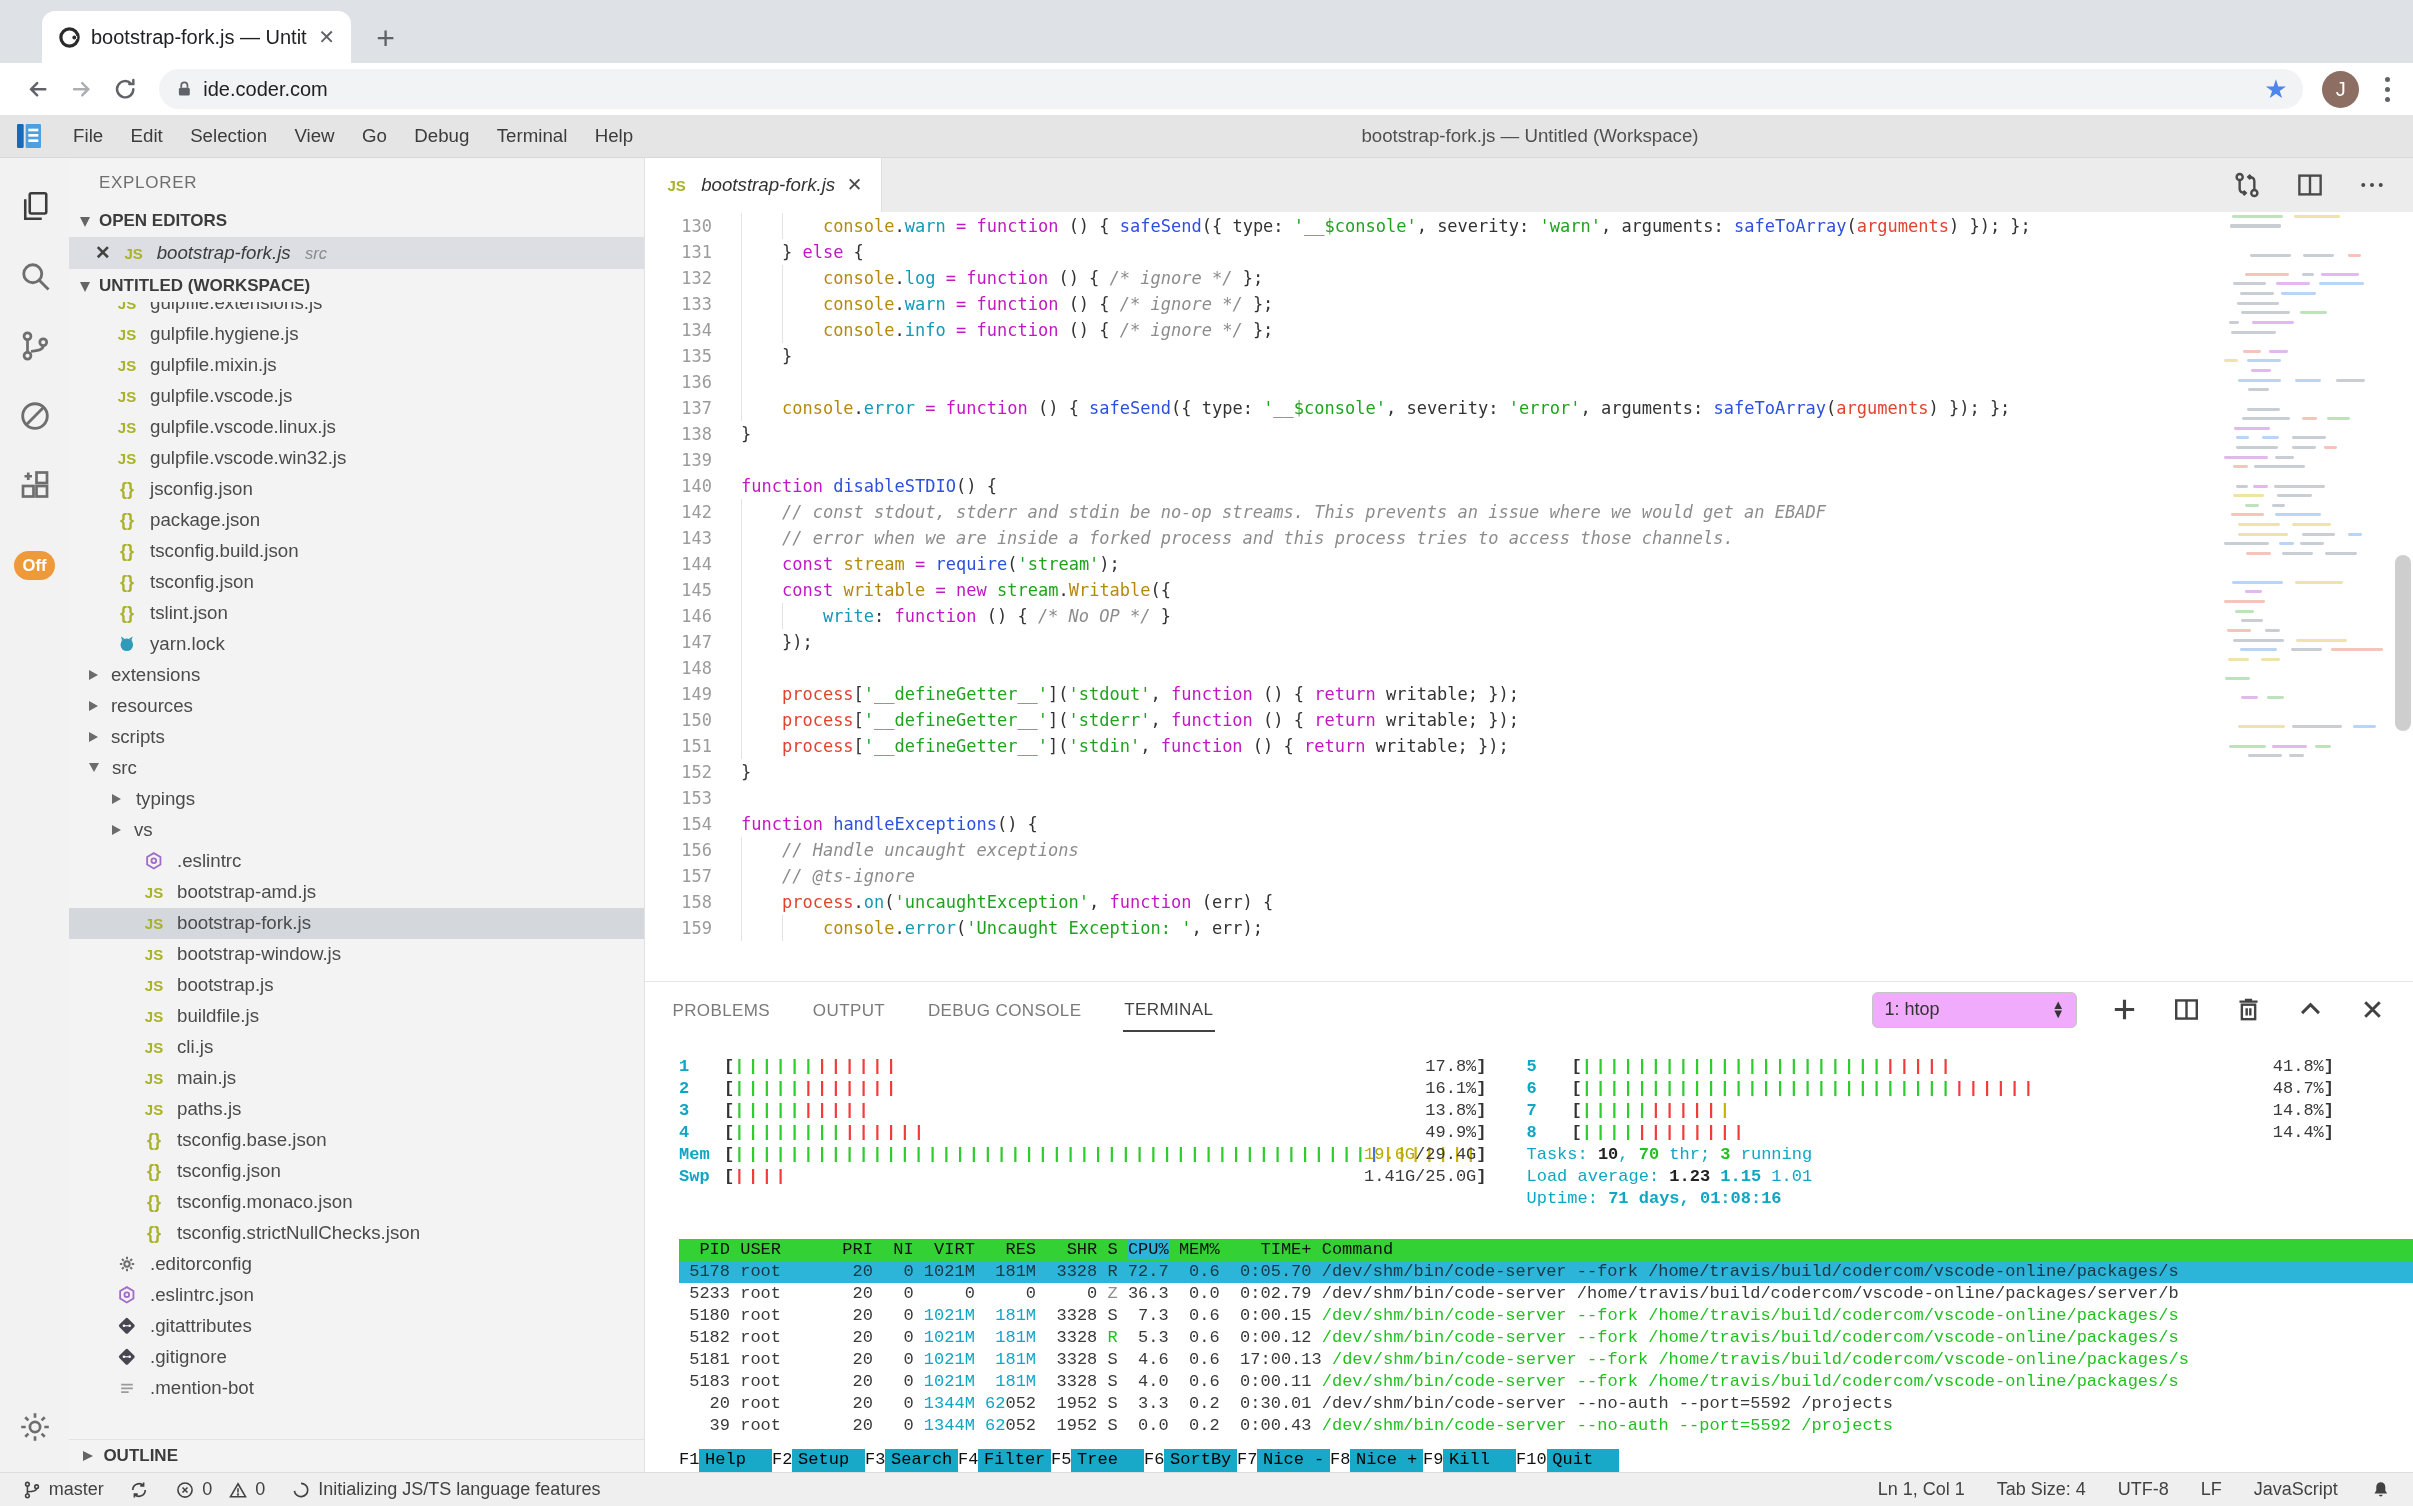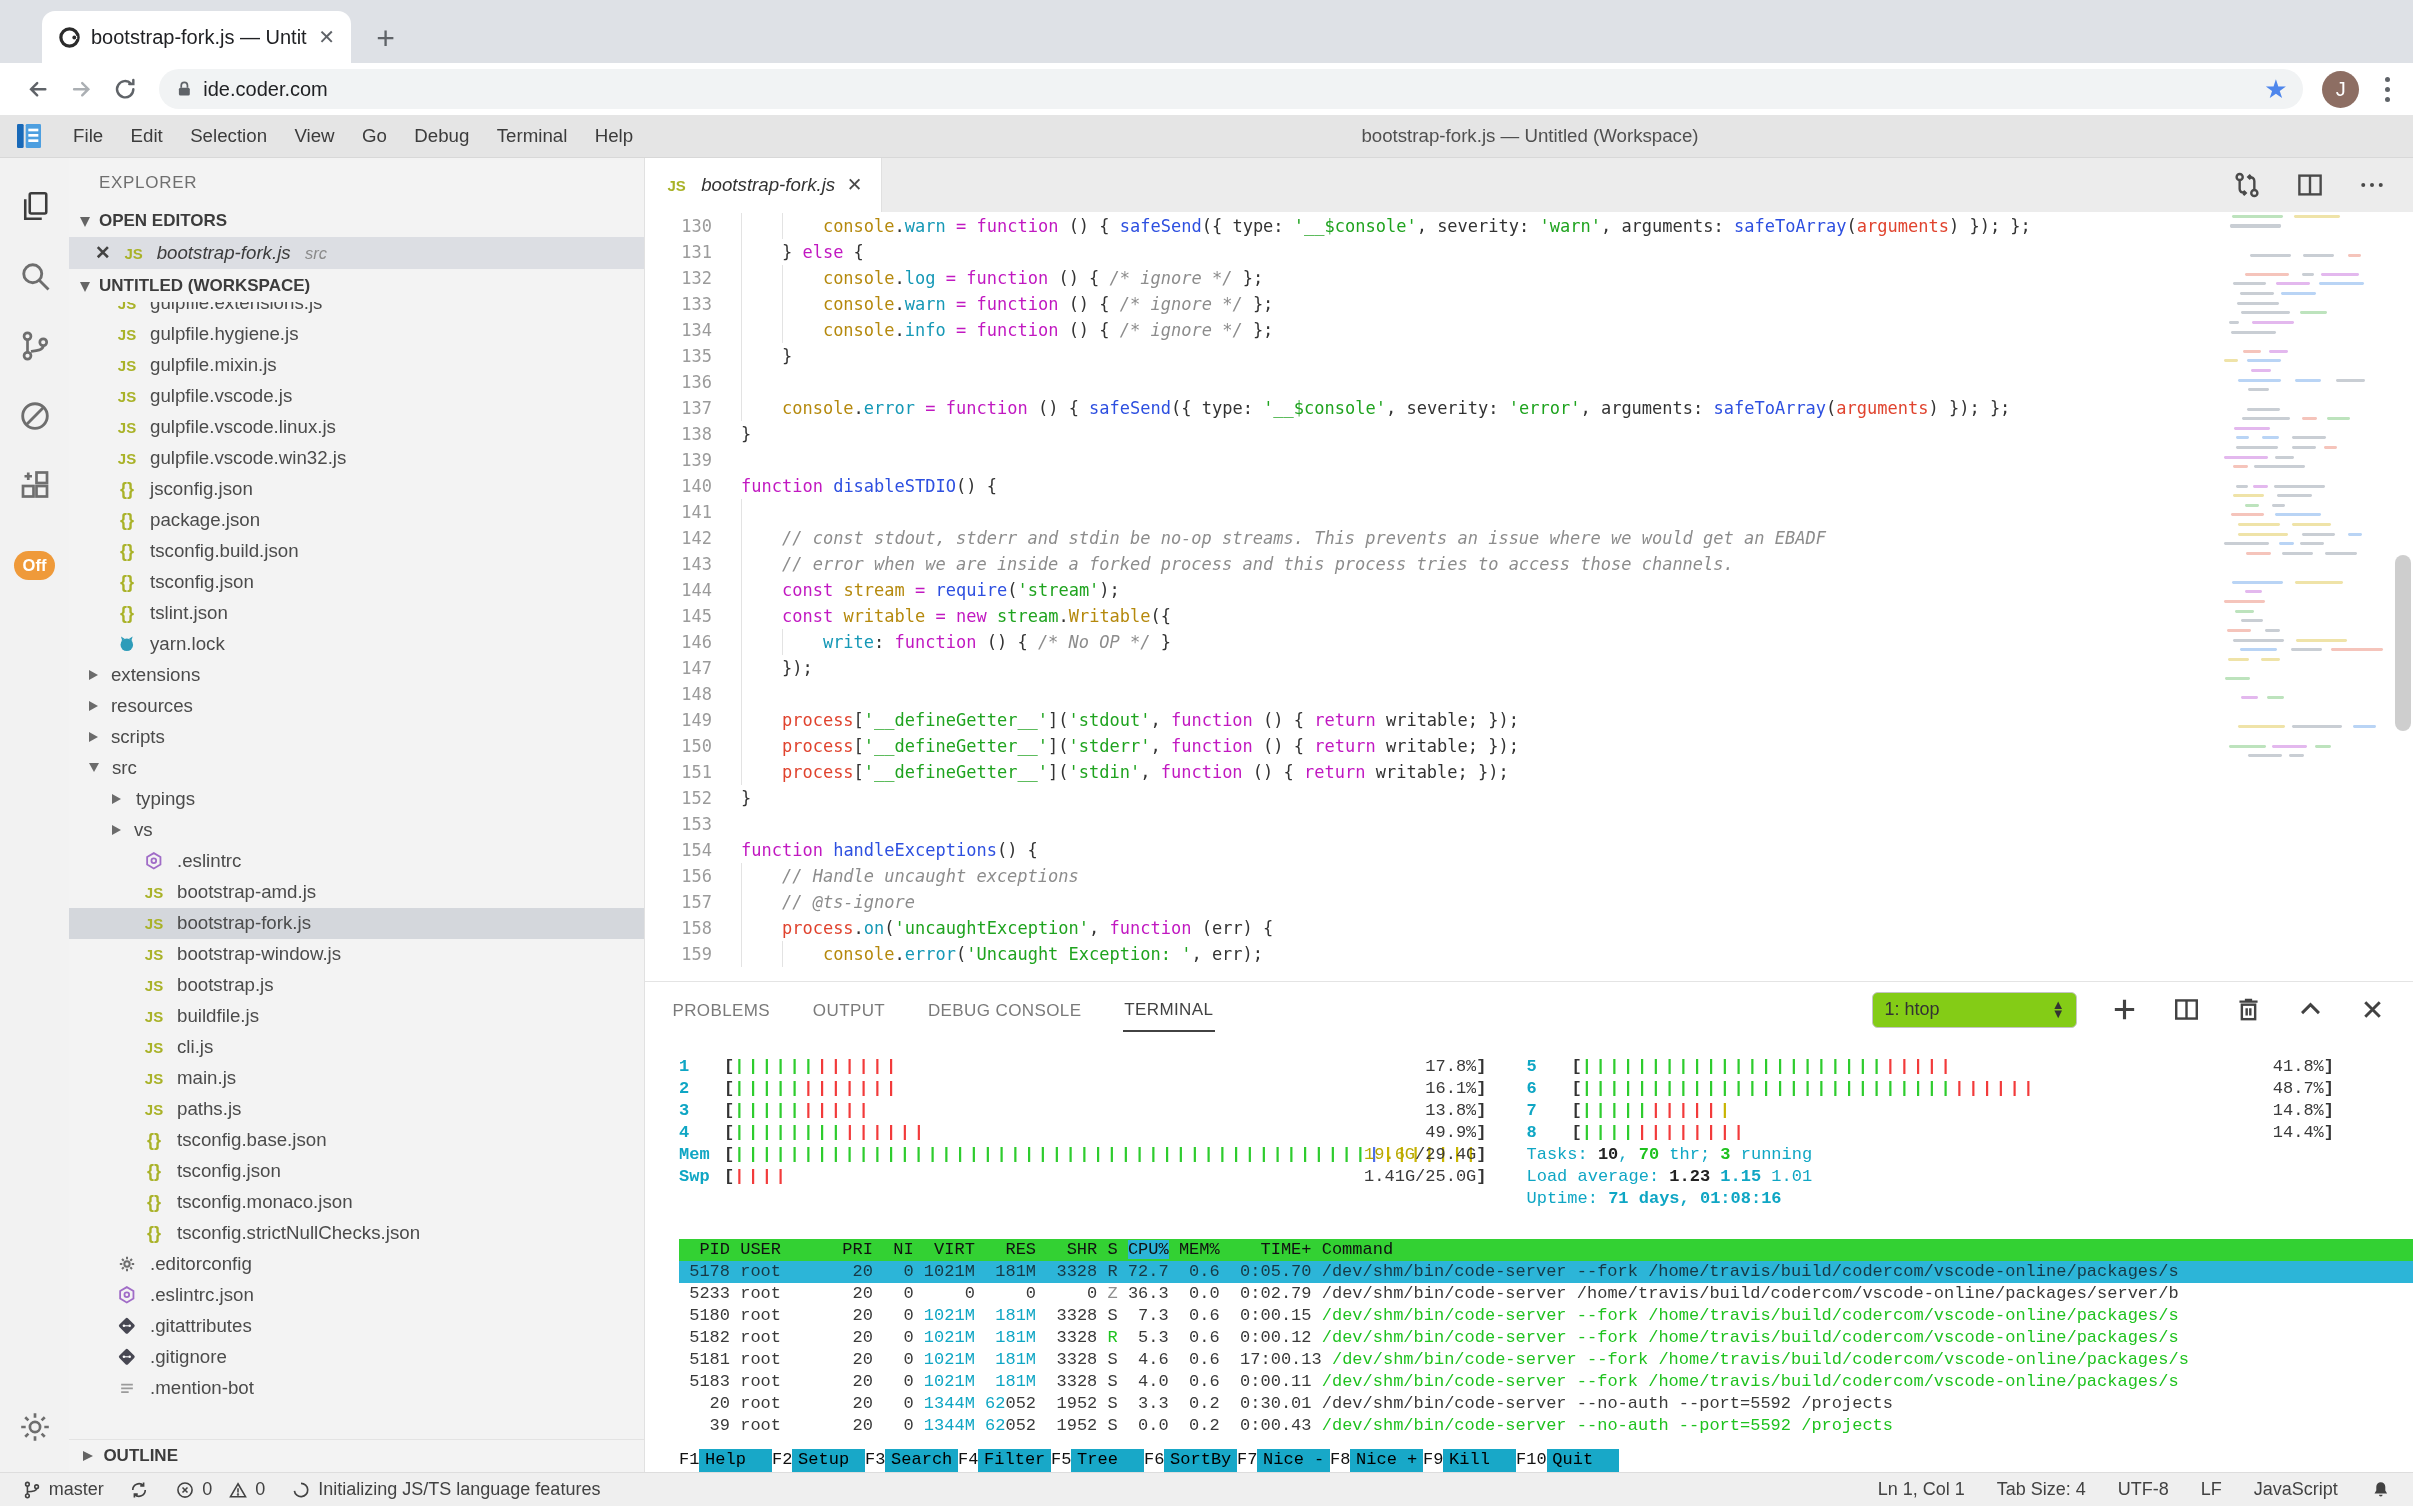--- a/index.html
+++ b/index.html
@@ -82,21 +82,21 @@
   .minimap{position:absolute;top:2.9px;right:21.6px;width:172px;height:575px}
   .mm-bar{position:absolute;height:3.6px;border-radius:1.4px}
   .vscroll{position:absolute;right:2.2px;top:343px;width:16px;height:176px;background:#C6C6C6;border-radius:8px;opacity:.85}
 
   
   .panel{height:490px;border-top:0.7px solid #E4E4E4;display:flex;flex-direction:column;background:#fff;flex:0 0 auto;min-width:0}
   .panel-head{height:55px;display:flex;align-items:center;padding:0 26px;flex:0 0 auto}
   .ptab{font-size:17px;color:#7A7A7A;margin-right:40px;padding:13px 1.4px 10px;letter-spacing:0.4px}
   .ptab.active{color:#424242;border-bottom:2.2px solid #424242}
   .ph-actions{margin-left:auto;display:flex;align-items:center;gap:33px}
-  .pselect{width:180px;height:34px;border:1.4px solid #C4C4C4;border-radius:5.7px;background:#84cc16;display:flex;align-items:center;padding:0 11.5px;font-size:18px;color:#333;gap:5.7px}
+  .pselect{width:180px;height:34px;border:1.4px solid #C4C4C4;border-radius:5.7px;background:#f0abfc;display:flex;align-items:center;padding:0 11.5px;font-size:18px;color:#333;gap:5.7px}
   .pselect .arrows{margin-left:auto;font-size:13px;color:#333;line-height:11.5px;display:flex;flex-direction:column;align-items:center}
   .term{flex:1;overflow:hidden;padding:18.7px 0 0 34px;font-family:"Liberation Mono",monospace;font-size:17px;line-height:22px;display:flex;flex-direction:column;min-width:0}
   .trow{white-space:pre;overflow:hidden;flex:0 0 22px}
   .t-fg{color:#3A3A3A}
   .t-fgb{color:#222;font-weight:bold}
   .t-cyan{color:#0FA6C4}
   .t-cyanb{color:#0FA6C4;font-weight:bold}
   .t-green{color:#1FC21F}
   .t-greenb{color:#1FC21F;font-weight:bold}
   .t-yellow{color:#B7A800}
@@ -540,25 +540,20 @@
               <span class="ln">138</span>
               <span class="ct"><span class="tk-fg">}</span></span>
             </div>
             <div class="code-line">
               <span class="ln">139</span>
               <span class="ct"></span>
             </div>
             <div class="code-line">
               <span class="ln">140</span>
               <span class="ct"><span class="tk-kw">function</span><span class="tk-fg"> </span><span class="tk-fn">disableSTDIO</span><span class="tk-fg">() {</span></span>
-            </div>
-            <div class="code-line">
-              <span class="ln">141</span>
-              <span class="guide" style="left: 96px;"></span>
-              <span class="ct"></span>
             </div>
             <div class="code-line">
               <span class="ln">142</span>
               <span class="guide" style="left: 96px;"></span>
               <span class="ct"><span class="tk-fg">    </span><span class="tk-cm">// const stdout, stderr and stdin be no-op streams. This prevents an issue where we would get an EBADF</span></span>
             </div>
             <div class="code-line">
               <span class="ln">143</span>
               <span class="guide" style="left: 96px;"></span>
               <span class="ct"><span class="tk-fg">    </span><span class="tk-cm">// error when we are inside a forked process and this process tries to access those channels.</span></span>

